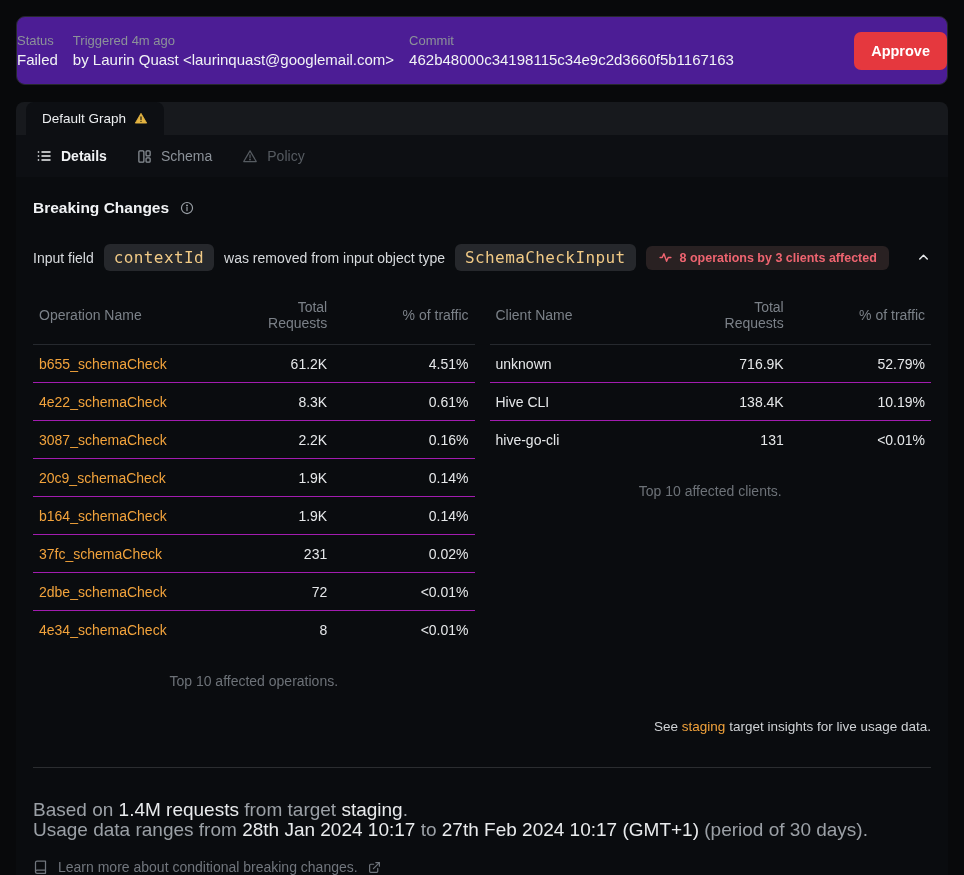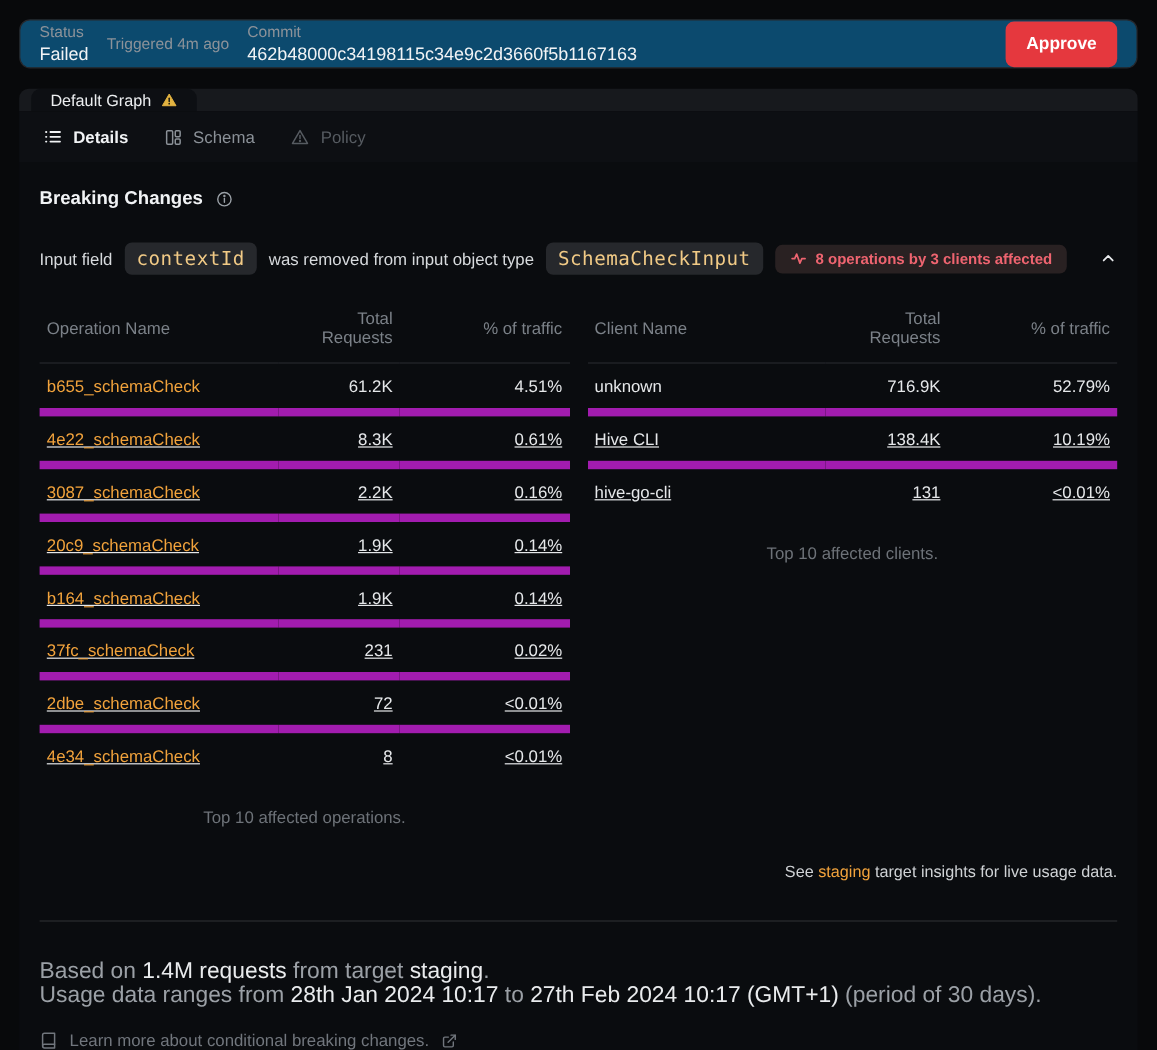--- a/index.html
+++ b/index.html
@@ -9,26 +9,26 @@
     font-family:"Liberation Sans", sans-serif;
     color:#e9ebed;
     overflow:hidden;
   }
   .page { width:964px; height:875px; display:flex; flex-direction:column; }
 
   
   .header-card {
     margin:16px 16px 0 16px;
     height:72px;
-    background:#0c4a6e;
+    background:#4c1d95;
     border:1px solid #26282d;
     border-radius:9px;
     display:flex;
     align-items:center;
-    padding:0 16px;
+    padding:0 0;
   }
   .hgroup { display:flex; flex-direction:column; gap:3px; margin-right:15px; }
   .hlabel { font-size:13px; color:#8c9299; }
   .hvalue { font-size:15px; color:#f1f3f5; }
   .approve-btn {
     margin-left:auto;
     background:#e5383e;
     color:#ffffff;
     font-family:"Liberation Sans", sans-serif;
     font-size:14.5px;
@@ -118,21 +118,21 @@
   
   .tables { margin-top:14px; display:grid; grid-template-columns:1fr 1fr; gap:15px; }
   table { width:100%; border-collapse:collapse; font-size:14px; }
   col.c1 { width:45%; } col.c2 { width:23%; } col.c3 { width:32%; }
   th {
     font-weight:400; color:#7b8188; text-align:left;
     padding:14px 6px 13px 6px;
     border-bottom:1px solid #26292e;
   }
   td { padding:11px 6px 10px 6px; color:#e6e8ea; }
-  tbody tr + tr td { border-top:7px solid #a21caf;text-decoration:underline; }
+  tbody tr + tr td { border-top:1px solid #a21caf; }
   .r { text-align:right; }
   .oplink { color:#f2a33c; text-decoration:none; cursor:pointer; }
   .caption { margin-top:25px; text-align:center; font-size:14px; color:#6d7278; }
 
   .insights-note {
     margin-top:30px;
     text-align:right;
     font-size:13.5px;
     color:#cfd2d5;
     white-space:pre-wrap;
@@ -161,20 +161,21 @@
 
 <div class="page">
 
   <div class="header-card">
     <div class="hgroup">
       <div class="hlabel">Status</div>
       <div class="hvalue">Failed</div>
     </div>
     <div class="hgroup">
       <div class="hlabel">Triggered 4m ago</div>
+      <div class="hvalue">by Laurin Quast &lt;laurinquast@googlemail.com&gt;</div>
     </div>
     <div class="hgroup">
       <div class="hlabel">Commit</div>
       <div class="hvalue">462b48000c34198115c34e9c2d3660f5b1167163</div>
     </div>
     <button class="approve-btn">Approve</button>
   </div>
 
   <div class="tabstrip">
     <div class="graph-tab">

